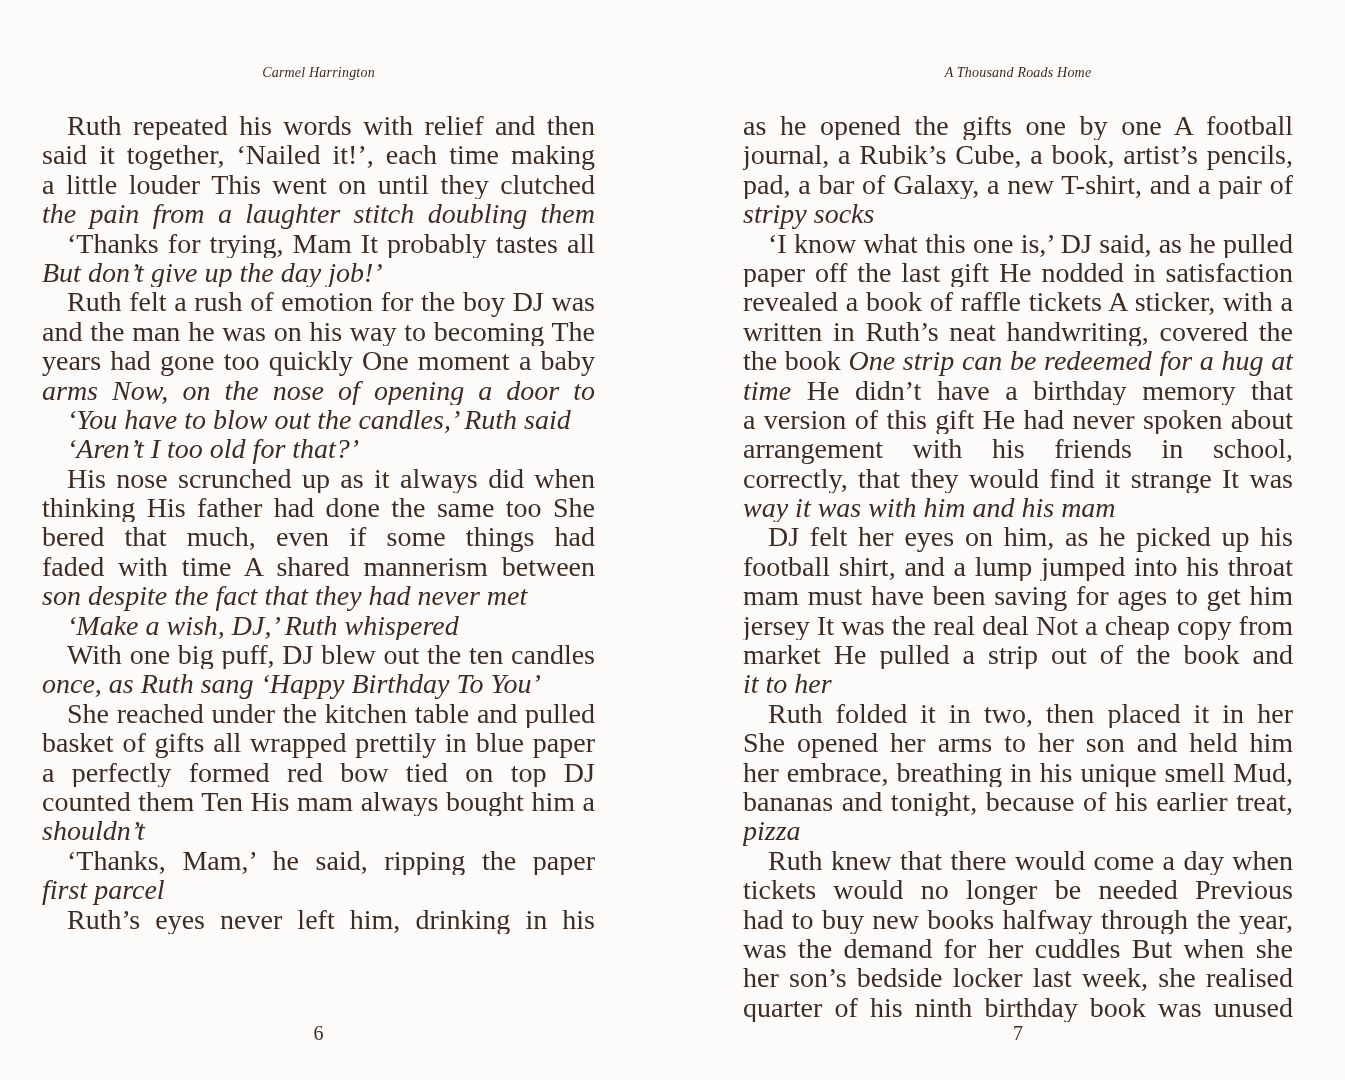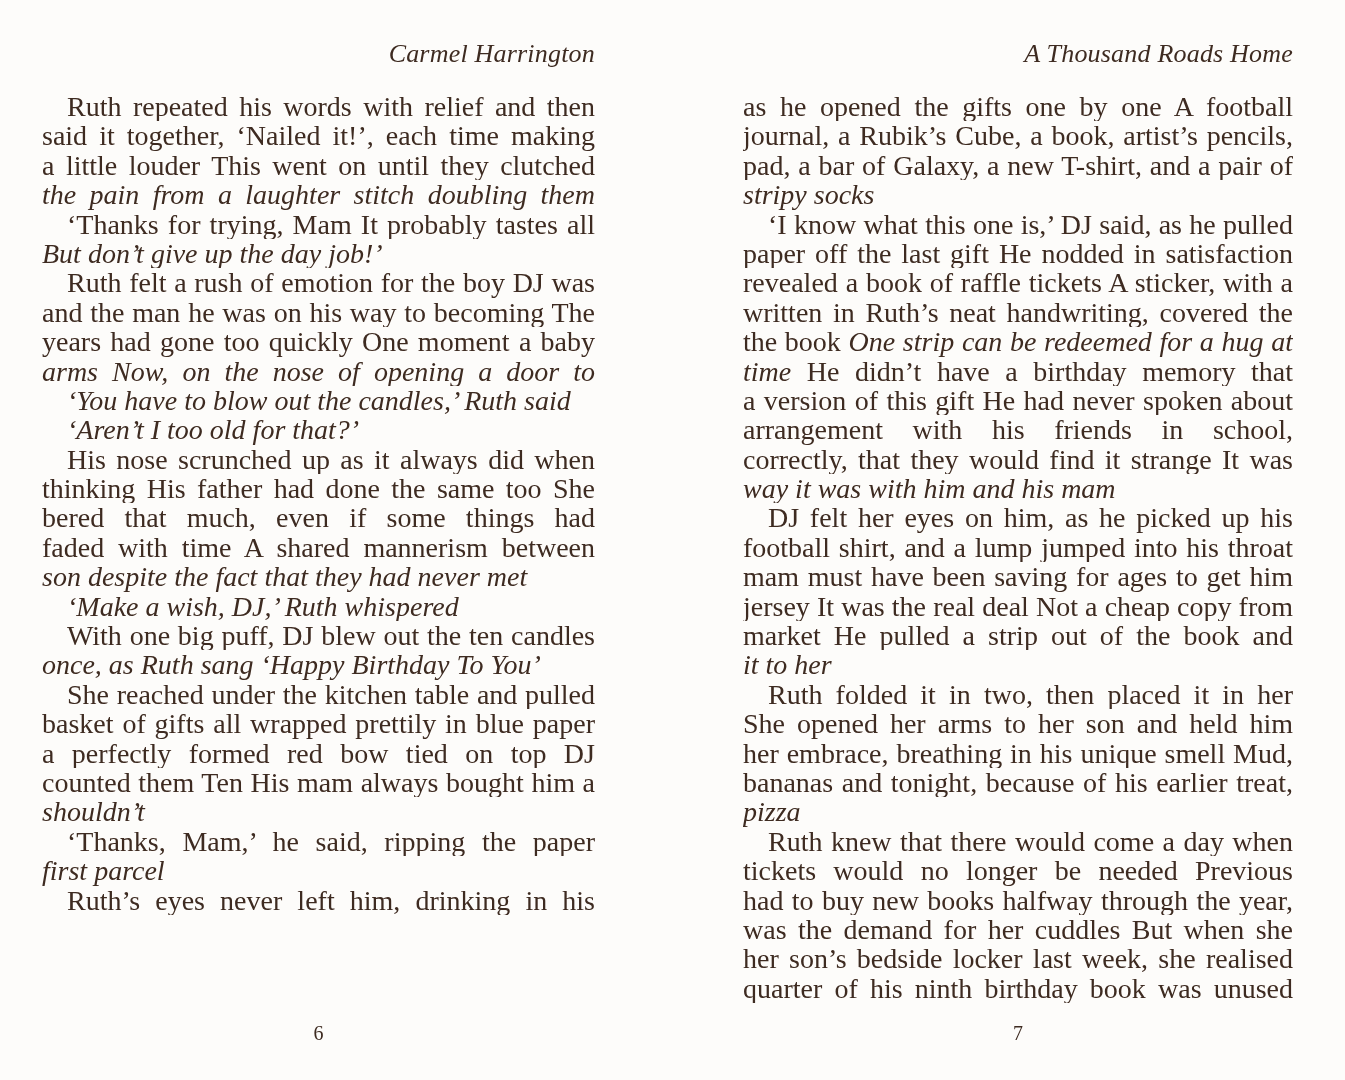--- a/index.html
+++ b/index.html
@@ -16,24 +16,24 @@
     overflow: hidden;
   }
   .page {
     position: absolute;
     top: 0;
     height: 1080px;
   }
   .page.left  { left: 42px;  width: 553px; }
   .page.right { left: 743px; width: 550px; }
   .running-head {
-    margin-top: 42px;
-    text-align: right;
+    margin-top: 61px;
+    text-align: center;
     font-style: italic;
-    font-size: 26px;
+    font-size: 14px;
     line-height: 24px;
     letter-spacing: 0.2px;
   }
   .body-text {
     margin-top: 26px;
     font-size: 28px;
   }
   .para { margin: 0; }
   .para .line {
     height: 29.4px;

